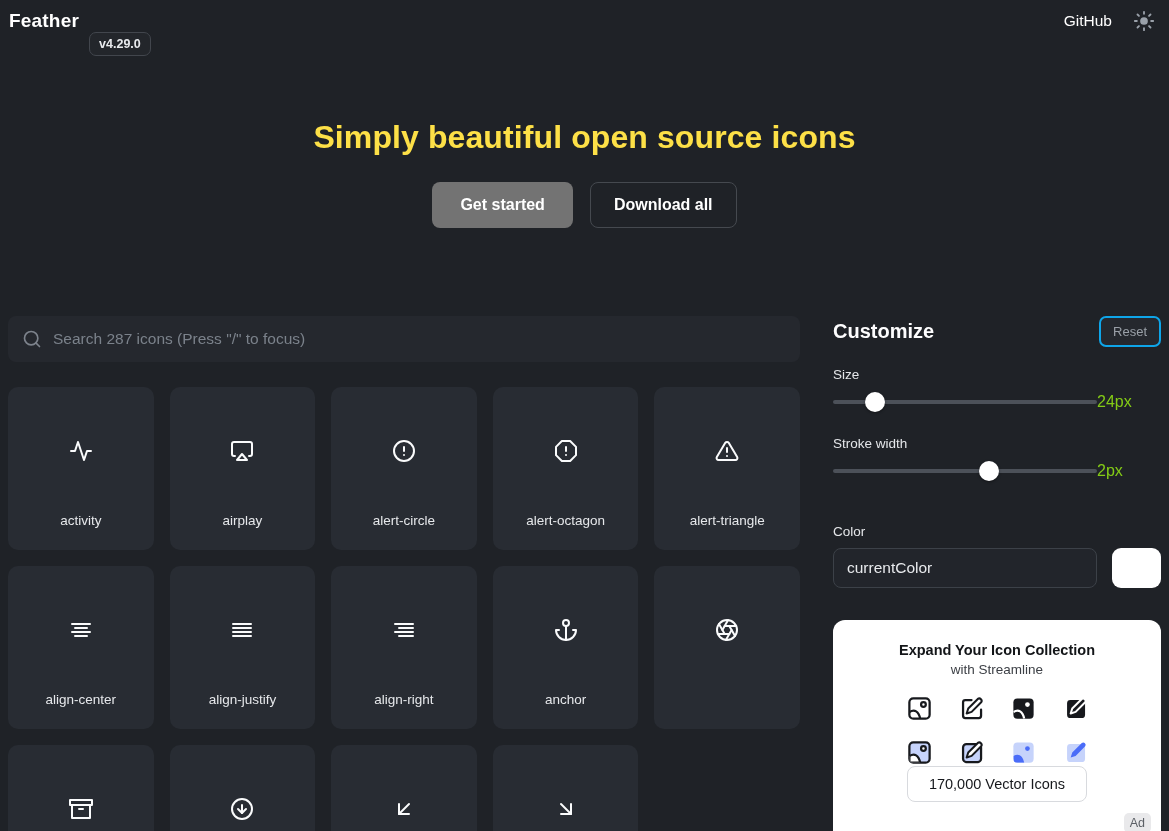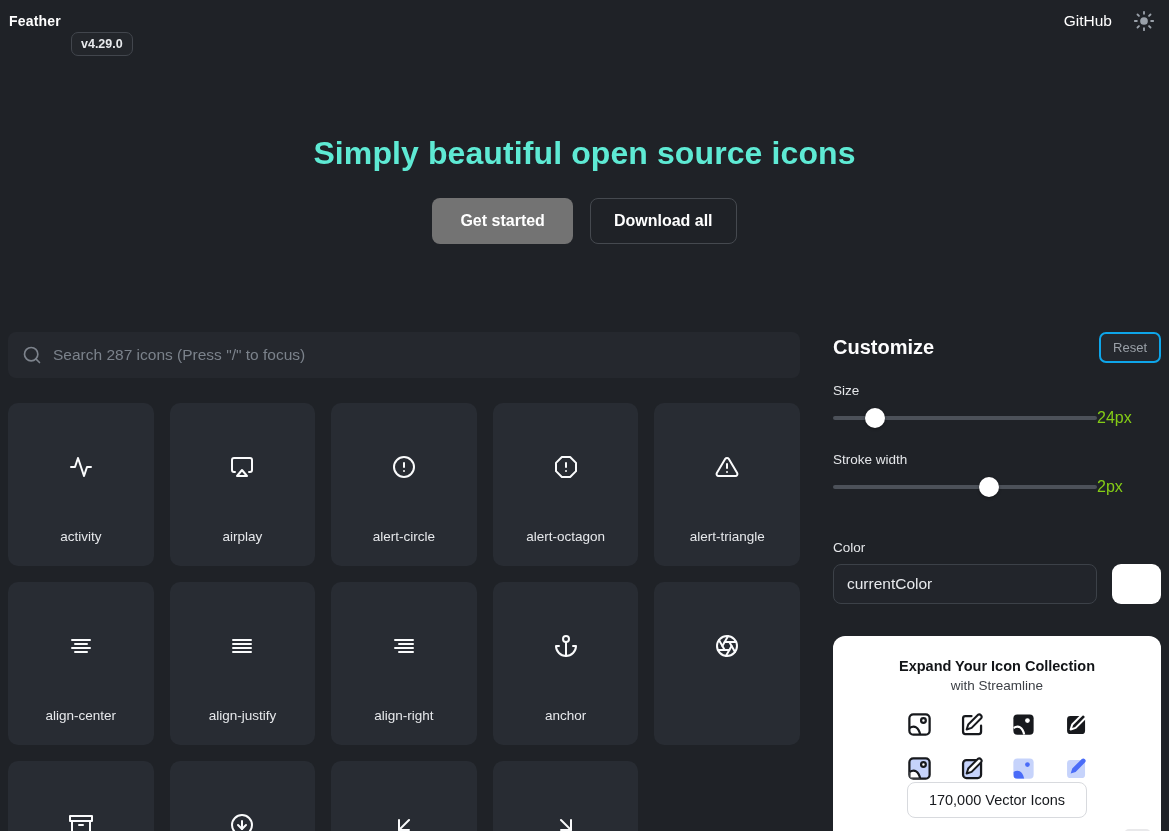--- a/index.html
+++ b/index.html
@@ -4,31 +4,31 @@
 <style>
   * { margin:0; padding:0; box-sizing:border-box; }
   html,body { width:1169px; height:831px; overflow:hidden; }
   body {
     background:#1f2227;
     color:#fff;
     font-family:"Liberation Sans","DejaVu Sans",sans-serif;
   }
   
   .header { display:flex; align-items:center; height:40px; padding:2px 14px 0 9px; }
-  .brand { font-size:14px; font-weight:bold; letter-spacing:.2px; }
+  .brand { font-size:19px; font-weight:bold; letter-spacing:.2px; }
   .version-badge {
     margin-left:10px; font-size:12.5px; font-weight:bold; color:#e8eaed;
     border:1px solid #42464d; border-radius:7px; padding:4px 9px; background:#23262b;margin-top:46px;
   }
   .header-spacer { flex:1; }
   .github-link { font-size:15.5px; color:#fff; text-decoration:none; font-weight:400; }
   .theme-toggle { margin-left:21px; width:22px; height:22px; cursor:pointer; display:flex; }
   
   .hero { text-align:center; padding-top:79px; }
-  .hero-title { font-size:32px; font-weight:600; color:#5eead4; letter-spacing:.1px;margin-top:16px; }
+  .hero-title { font-size:32px; font-weight:600; color:#fde047; letter-spacing:.1px; }
   .hero-actions { margin-top:26px; display:flex; justify-content:center; gap:17px; }
   .btn { height:46px; border-radius:8px; font-size:16px; font-weight:600; border:none;
          display:inline-flex; align-items:center; cursor:pointer;
          font-family:"Liberation Sans","DejaVu Sans",sans-serif; }
   .btn-primary { color:#fff; padding:0 28px; }
   .btn-secondary { background:transparent; color:#fff; padding:0 23px; border:1px solid #45494f; }
   
   .main { display:flex; gap:33px; padding:0 8px; margin-top:88px; align-items:flex-start; }
   .left-col { width:792px; flex:none; }
   .sidebar { width:328px; flex:none; }

